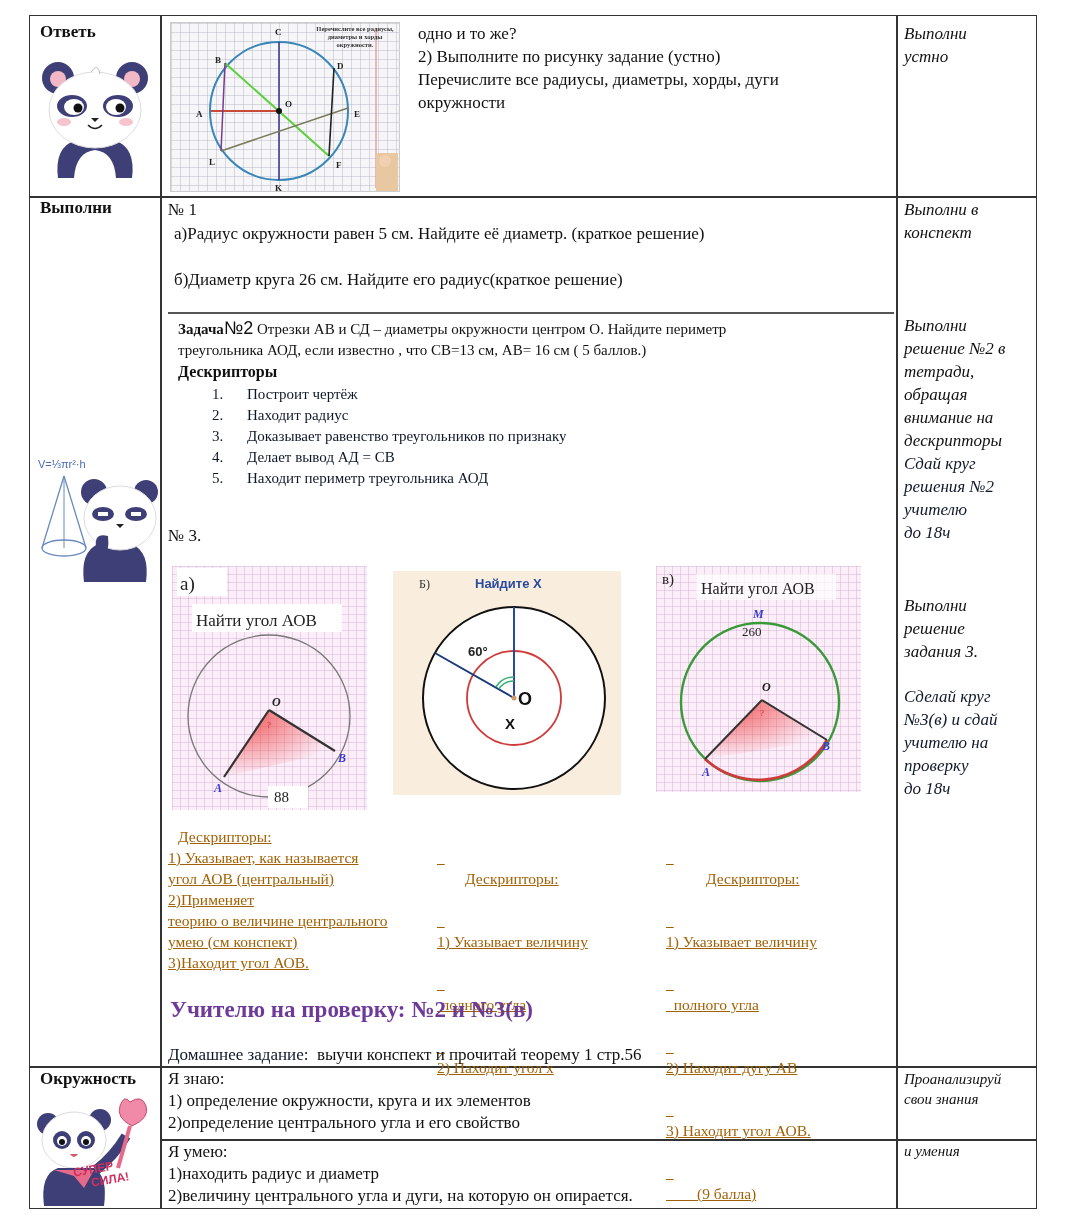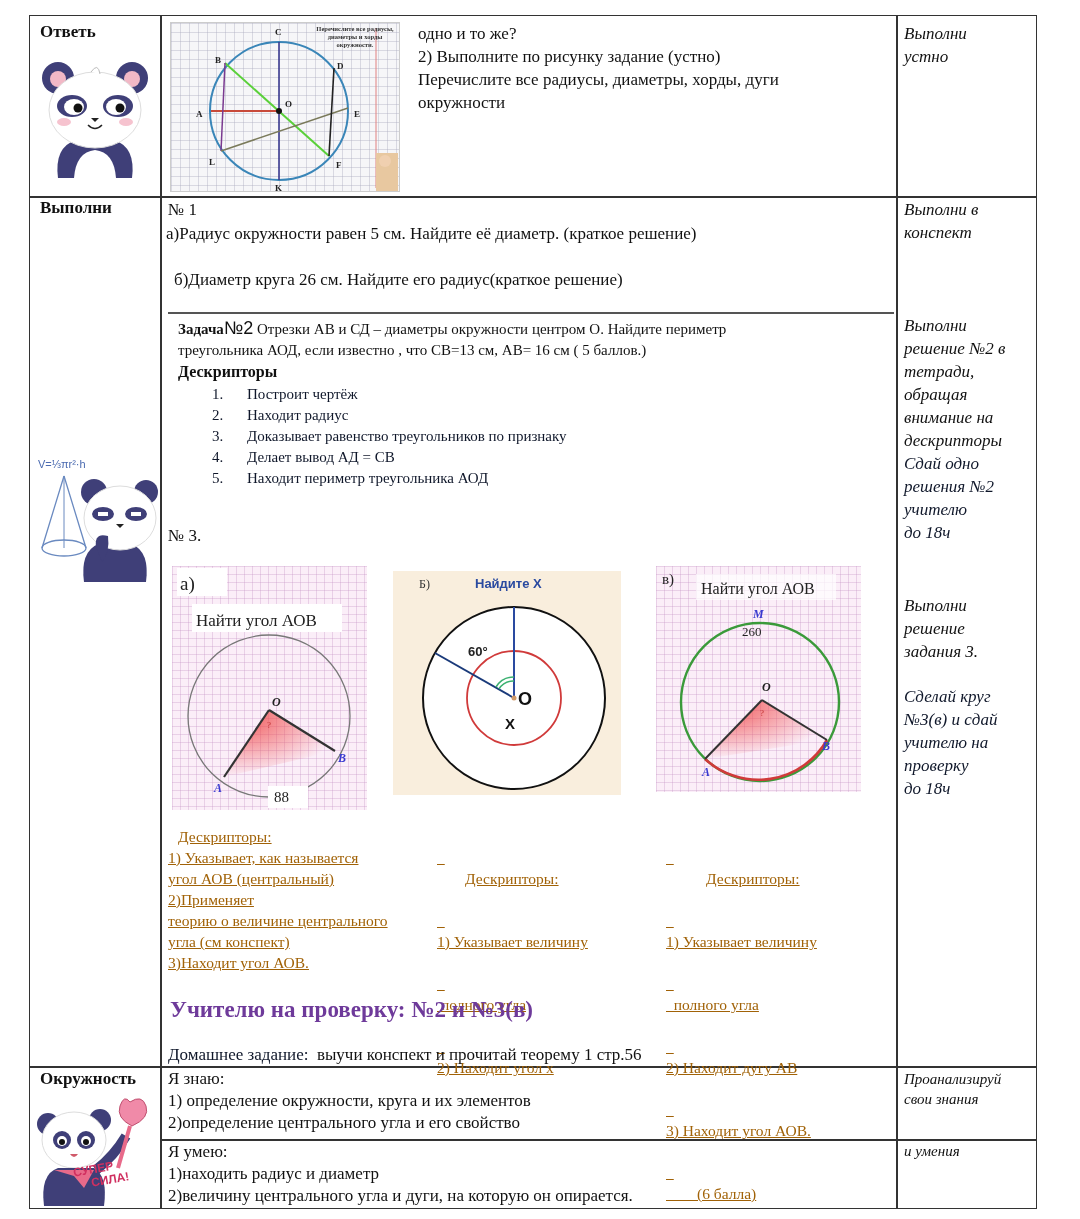--- a/index.html
+++ b/index.html
@@ -109,21 +109,21 @@
 </div>
 
 <div class="abs ital" style="left:904px;top:22px">
   <div>Выполни</div>
   <div>устно</div>
 </div>
 
 <div class="abs label" style="left:40px;top:198px">Выполни</div>
 
 <div class="abs txt" style="left:168px;top:198px">№ 1</div>
-<div class="abs txt" style="left:166px;top:222px">а)Радиус окружности равен 5 см. Найдите её диаметр. (краткое решение)</div>
+<div class="abs txt" style="left:174px;top:222px">а)Радиус окружности равен 5 см. Найдите её диаметр. (краткое решение)</div>
 <div class="abs txt" style="left:174px;top:268px">б)Диаметр круга 26 см. Найдите его радиус(краткое решение)</div>
 
 <div class="abs ital" style="left:904px;top:198px">
   <div>Выполни в</div>
   <div>конспект</div>
 </div>
 
 <div class="abs small" style="left:178px;top:318px;width:715px">
   <div><b>Задача</b><span class="sans" style="font-size:18px">№2</span> <span>Отрезки АВ и СД – диаметры окружности центром  О. Найдите периметр</span></div>
   <div>треугольника АОД, если известно , что СВ=13 см, АВ= 16 см    ( 5 баллов.)</div>
@@ -137,21 +137,21 @@
   <div><span style="display:inline-block;width:35px">5.</span><span>Находит периметр треугольника АОД</span></div>
 </div>
 
 <div class="abs ital" style="left:904px;top:314px">
   <div>Выполни</div>
   <div>решение №2 в</div>
   <div>тетради,</div>
   <div>обращая</div>
   <div>внимание на</div>
   <div>дескрипторы</div>
-  <div class="red">Сдай одно</div>
+  <div class="red">Сдай круг</div>
   <div class="red">решения №2</div>
   <div class="red">учителю</div>
   <div class="red">до 18ч</div>
 </div>
 
 <div class="abs" style="left:36px;top:452px;width:122px;height:130px">
   <svg width="122" height="130" viewBox="0 0 122 130">
     <text x="2" y="16" font-size="11" fill="#4a6ab0" class="sans">V=⅓πr²·h</text>
     <path d="M28 24 L6 96 M28 24 L50 96" stroke="#6a8ac0" fill="none" stroke-width="1.3"></path>
     <ellipse cx="28" cy="96" rx="22" ry="8" fill="none" stroke="#6a8ac0" stroke-width="1.3"></ellipse>
@@ -249,36 +249,36 @@
   <div class="red">проверку</div>
   <div class="red">до 18ч</div>
 </div>
 
 <div class="abs desc" style="left:168px;top:826px;width:270px">
   <div style="padding-left:10px">Дескрипторы:</div>
   <div>1) Указывает, как называется</div>
   <div>угол АОВ  (центральный)</div>
   <div>2)Применяет</div>
   <div>теорию о величине центрального</div>
-  <div>угла (см конспект)</div>
+  <div>умею (см конспект)</div>
   <div>3)Находит угол АОВ.</div>
 </div>
 <div class="abs desc" style="left:437px;top:826px;width:200px;white-space:pre">
   <div style="padding-left:28px">Дескрипторы:</div>
   <div>1) Указывает величину</div>
   <div> полного угла</div>
   <div>2) Находит угол х</div>
 </div>
 <div class="abs desc" style="left:666px;top:826px;width:220px;white-space:pre">
   <div style="padding-left:40px">Дескрипторы:</div>
   <div>1) Указывает величину</div>
   <div>  полного угла</div>
   <div>2) Находит дугу АВ</div>
   <div>3) Находит угол АОВ.</div>
-  <div>        (6 балла)</div>
+  <div>        (9 балла)</div>
 </div>
 
 <div class="abs purple" style="left:170px;top:997px;font-size:23px">Учителю на проверку: №2 и №3(в)</div>
 <div class="abs txt" style="left:168px;top:1043px">
   <span class="red">Домашнее задание:</span>&nbsp;
   <span>выучи конспект и прочитай теорему 1 стр.56</span>
 </div>
 
 <div class="abs label" style="left:40px;top:1069px">Окружность</div>
 

